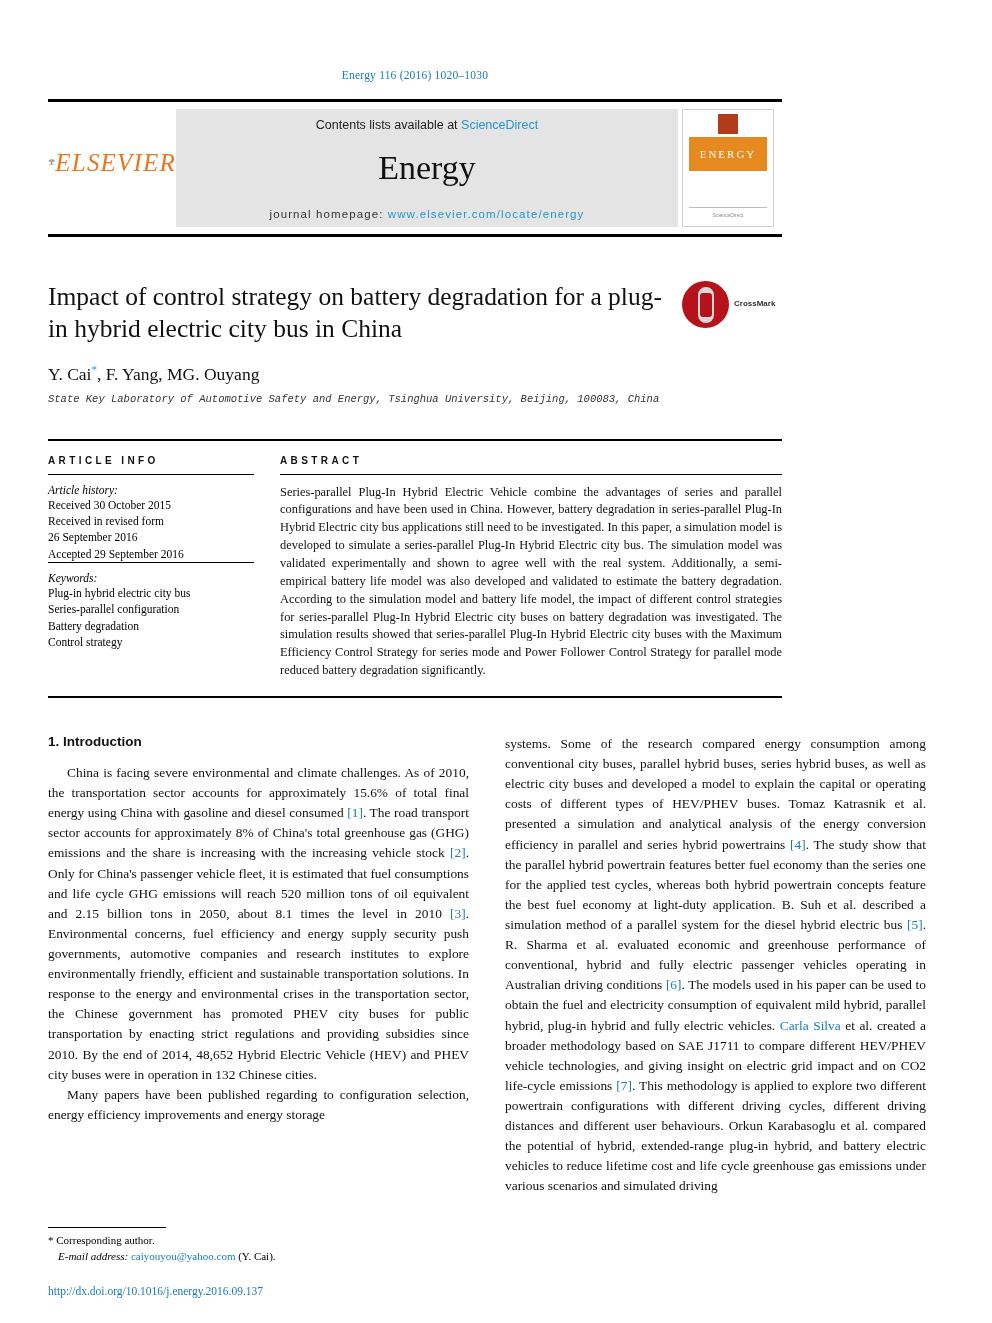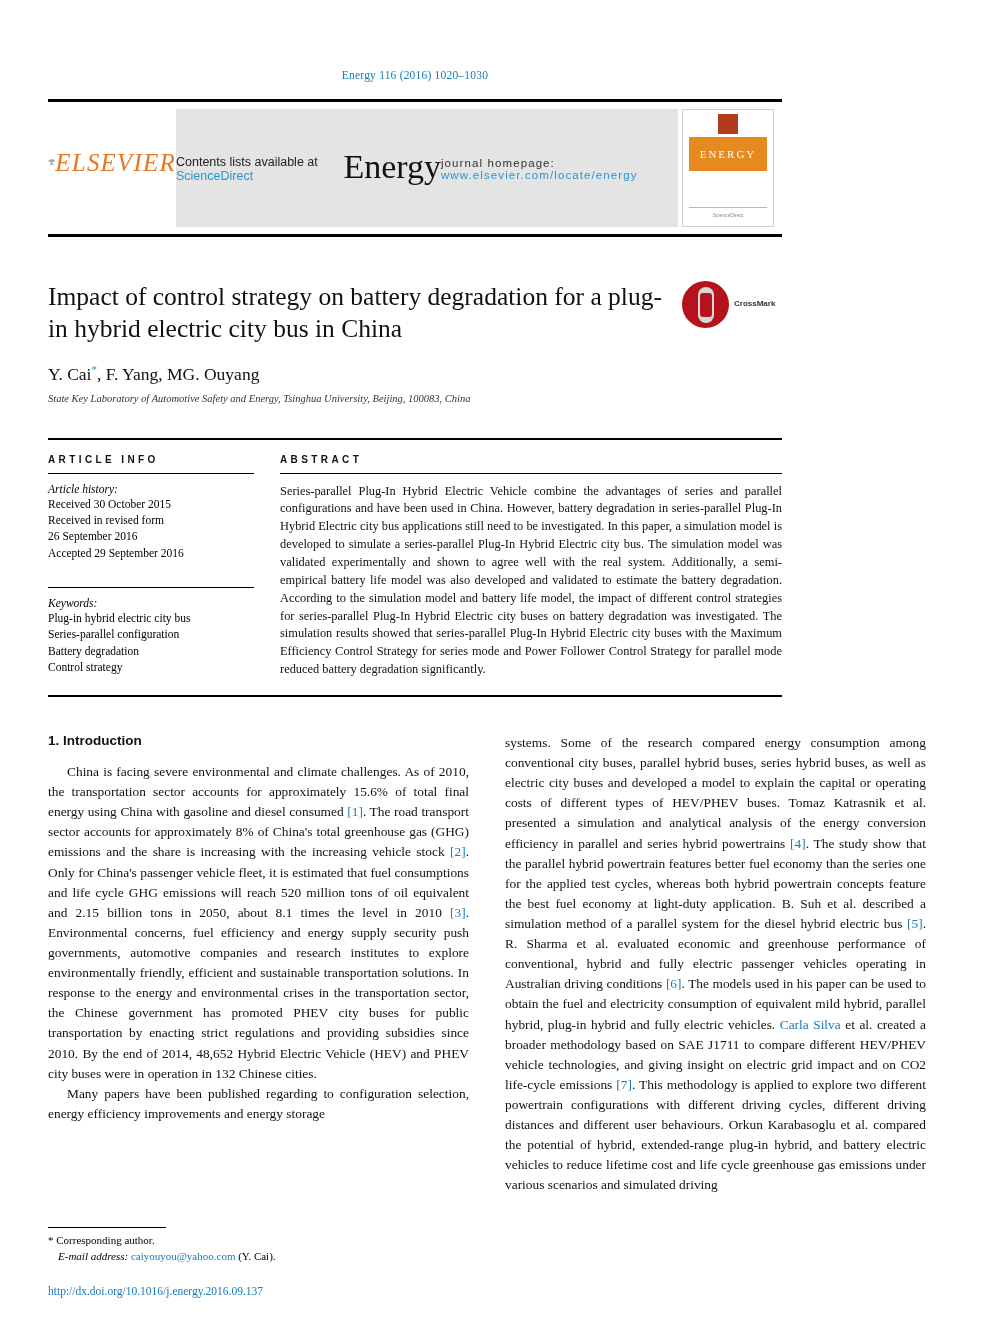--- a/index.html
+++ b/index.html
@@ -60,21 +60,21 @@
     font-size: 25px;
     letter-spacing: 1.2px;
     line-height: 1;
     margin-top: 1px;
   }
   .masthead-center {
     flex: 1 1 auto;
     background: #e4e4e4;
     margin: 7px 0 7px 0;
     display: flex;
-    flex-direction: row;
+    flex-direction: column;
     align-items: center;
     justify-content: space-between;
     padding: 9px 0 7px 0;
     box-sizing: border-box;
   }
   .contents-line {
     font-family: "Liberation Sans", sans-serif;
     font-size: 12.5px;
     color: #222;
   }
@@ -206,21 +206,21 @@
     line-height: 1;
   }
   .authors {
     font-family: "Liberation Serif", serif;
     font-size: 17.5px;
     margin-top: 18px;
     color: #111;
   }
   .authors sup { font-size: 11px; color:#2596d1; }
   .affiliation {
-    font-family: Liberation Serif, serif;
+    font-family: Liberation Mono, monospace;
     font-style: italic;
     font-size: 10.5px;
     margin-top: 8px;
     color: #333;
   }
 
   
   .info-abstract {
     margin-top: 34px;
     border-top: 2px solid #000;
@@ -254,21 +254,21 @@
     font-family: "Liberation Serif", serif;
     font-style: italic;
     font-size: 11.5px;
     margin-bottom: 1px;
   }
   .info-line {
     font-family: "Liberation Serif", serif;
     font-size: 11.5px;
     line-height: 1.42;
   }
-  .keywords-block { margin-top: 26px; }
+  .keywords-block { }
   .abstract-text {
     font-family: "Liberation Serif", serif;
     font-size: 12.4px;
     line-height: 1.44;
     text-align: justify;
     color: #111;
   }
   .copyright-line {
     font-family: "Liberation Serif", serif;
     font-size: 12.2px;

